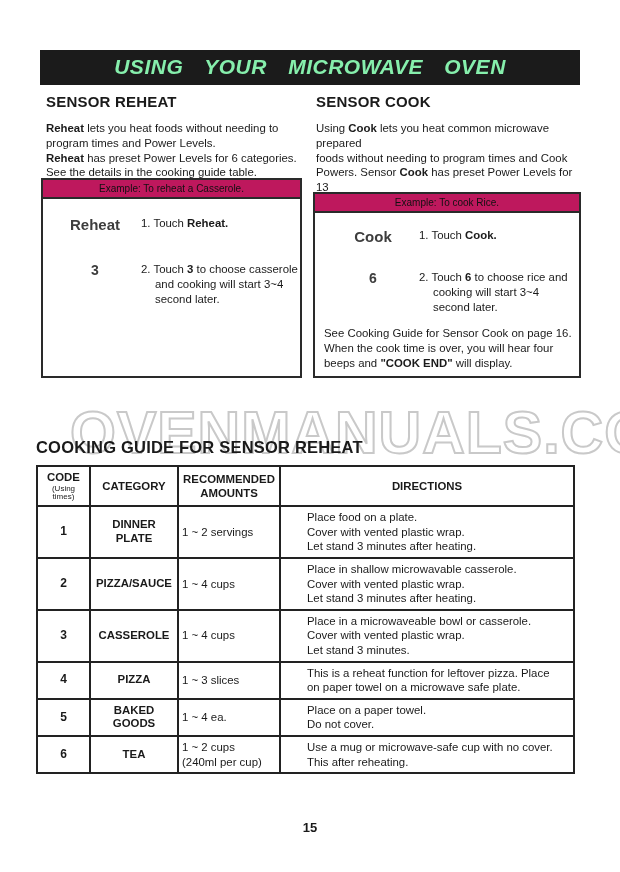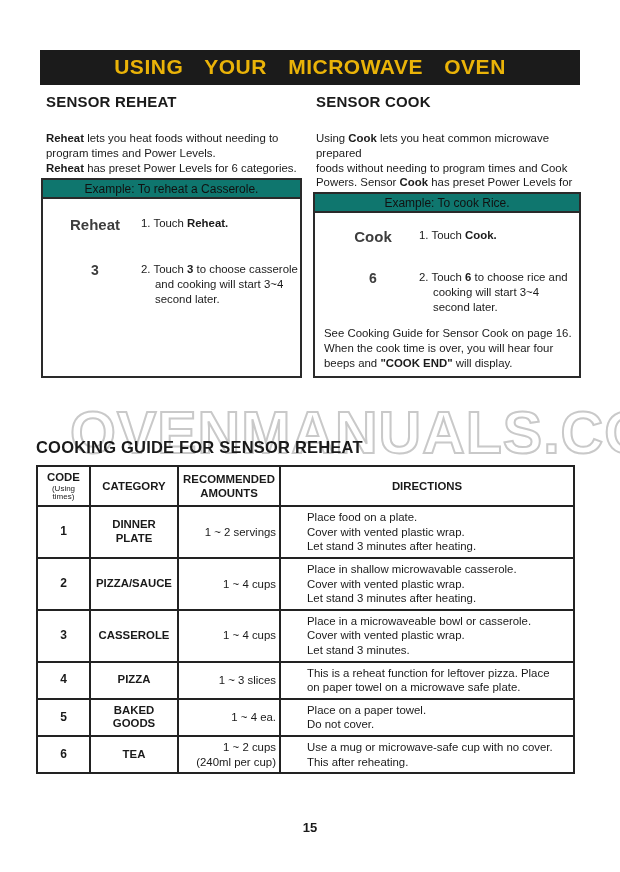--- a/index.html
+++ b/index.html
@@ -6,38 +6,38 @@
   html, body { width: 620px; height: 872px; }
   body {
     position: relative;
     background: #ffffff;
     font-family: "Liberation Sans", "DejaVu Sans", sans-serif;
     color: #1a1a1a;
     overflow: hidden;
   }
   .banner {
     position: absolute; left: 40px; top: 50px; width: 540px; height: 35px;
-    background: #1b1b1b; color: #eab308;
-    font-size: 21px; font-weight: bold; 
+    background: #1b1b1b; color: #86efac;
+    font-size: 21px; font-weight: bold; font-style: italic;
     text-align: center; line-height: 34px; word-spacing: 15px;
     letter-spacing: 0.5px;
   }
   .col { position: absolute; top: 93px; }
   .col-left  { left: 46px;  width: 258px; }
   .col-right { left: 316px; width: 272px; }
-  .section-heading { font-size: 15px; font-weight: bold; letter-spacing: 0.2px; margin-bottom: 21px; }
+  .section-heading { font-size: 15px; font-weight: bold; letter-spacing: 0.2px; margin-bottom: 11px; }
   .intro { font-size: 11.4px; line-height: 1.3; white-space: pre-line; }
   .example-box {
     position: absolute; border: 2px solid #2a2a2a; background: #ffffff;
   }
   .box-left  { left: 41px;  top: 178px; width: 261px; height: 200px; }
   .box-right { left: 313px; top: 192px; width: 268px; height: 186px; }
   .example-header {
-    height: 19px; background: #0f766e; border-bottom: 2px solid #2a2a2a;
-    font-size: 12px; text-align: center; line-height: 18px; color: #111;
+    height: 19px; background: #be185d; border-bottom: 2px solid #2a2a2a;
+    font-size: 10px; text-align: center; line-height: 18px; color: #111;
   }
   .step { position: absolute; left: 0; width: 100%; }
   .step-key {
     position: absolute; text-align: center; color: #3d3d3d;
   }
   .key-word { font-size: 15px; font-weight: 600; }
   .key-num  { font-size: 14px; font-weight: bold; }
   .step-text {
     position: absolute; font-size: 11.4px; line-height: 1.32;
     white-space: pre-line; padding-left: 14px; text-indent: -14px; color: #1a1a1a;
@@ -70,21 +70,21 @@
   .guide-table td, .guide-table th {
     border: 2px solid #222; vertical-align: middle;
     font-size: 11.4px; line-height: 1.28; white-space: pre-line;
   }
   .guide-table th { font-weight: bold; text-align: center; padding: 3px 2px; }
   col.c-code { width: 53px; } col.c-cat { width: 88px; }
   col.c-amt { width: 102px; } col.c-dir { width: 294px; }
   .code-sub { display: block; font-size: 8px; font-weight: normal; line-height: 1.1; }
   td.cell-code { text-align: center; font-weight: bold; font-size: 12px; }
   td.cell-cat  { text-align: center; font-weight: bold; font-size: 11.4px; line-height: 1.2; }
-  td.cell-amt  { text-align: right; padding: 2px 3px; border-radius: 10px; }
+  td.cell-amt  { text-align: left; padding: 2px 3px; border-radius: 10px; }
   td.cell-dir  { text-align: left; padding: 3px 4px 3px 26px; }
   tr.rh  { height: 37px; margin-left: 17px; } tr.r1 { height: 48px; } tr.r2 { height: 47px; }
   tr.r3  { height: 47px; } tr.r4 { height: 36px; } tr.r5 { height: 35px; }
   tr.r6  { height: 37px; }
   .page-number {
     position: absolute; left: 0; top: 820px; width: 620px;
     text-align: center; font-size: 13px; font-weight: bold;
   }
 </style>
 </head>

